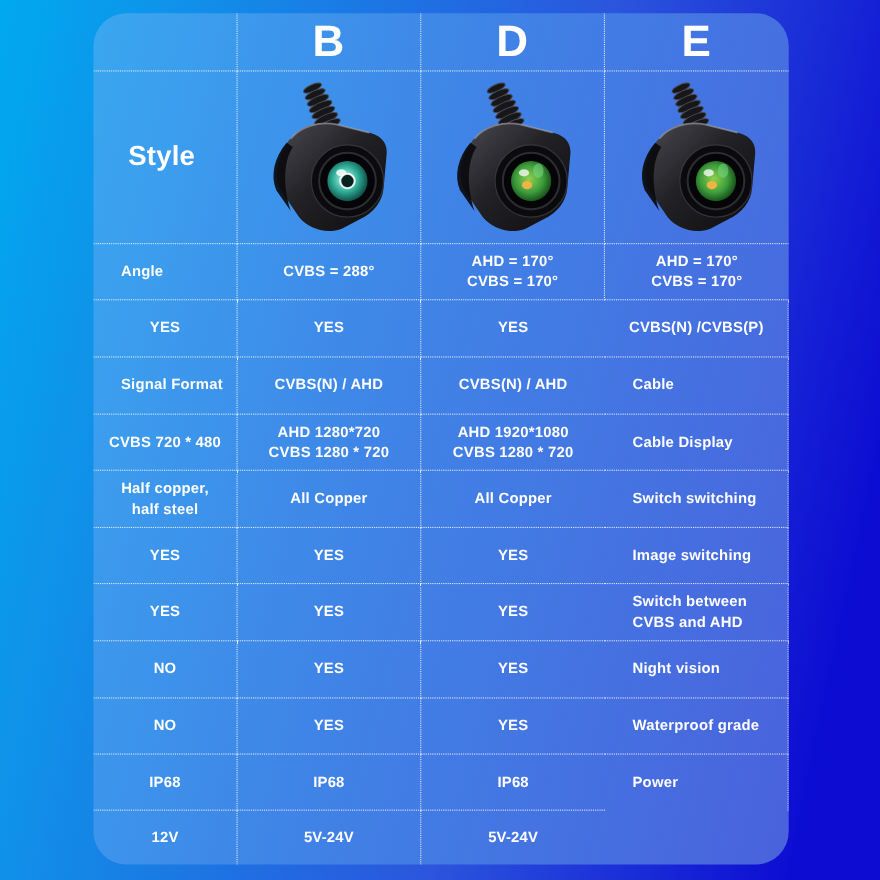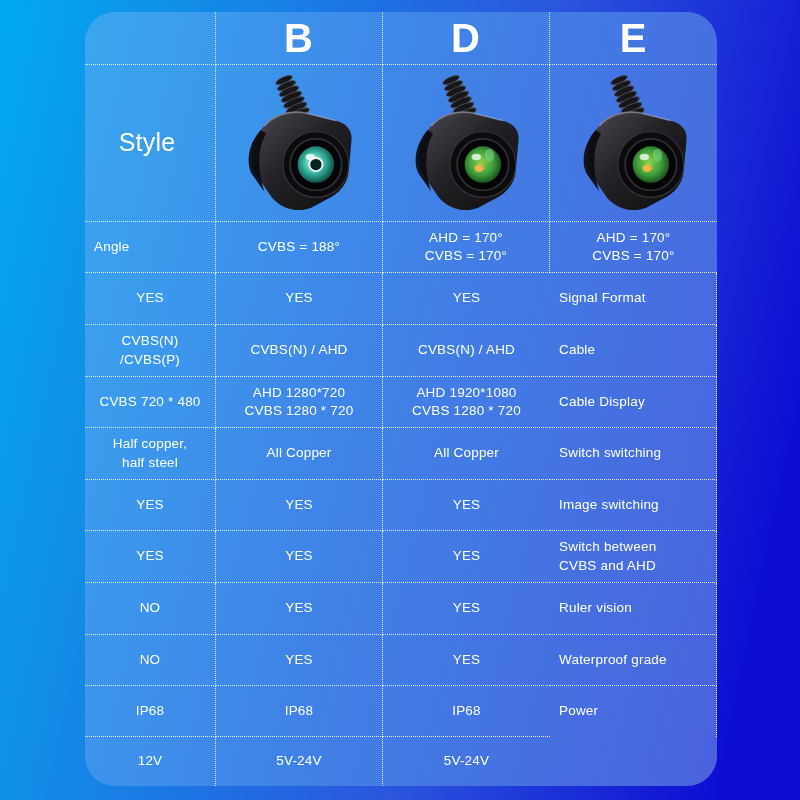--- a/index.html
+++ b/index.html
@@ -13,28 +13,28 @@
     border-radius:30px;overflow:hidden;
     background:linear-gradient(104deg,#3aa7f0 0%,#3f85e7 42%,#4a62dc 100%);
     display:grid;
     grid-template-columns:131px 167px 167px 167px;
     grid-template-rows:53px 157px 51px 52px 52px 51px 52px 51px 52px 52px 51px 51px 1fr;
     color:#ffffff;
   }
   .cell{
     display:flex;align-items:center;justify-content:center;
     text-align:center;white-space:pre-line;
-    font-size:13.5px;font-weight:400;line-height:1.35;letter-spacing:.2px;
+    font-size:13.5px;font-weight:700;line-height:1.35;letter-spacing:.2px;
     border-right:1px dotted rgba(255,255,255,.85);
     border-bottom:1px dotted rgba(255,255,255,.85);
     padding:2px 6px;box-sizing:border-box;
   }
   .cell.lastcol{border-right:none;}
   .cell.lastrow{border-bottom:none;}
-  .lab{justify-content:flex-start;text-align:left;padding-left:9px;}
+  .lab{justify-content:flex-start;text-align:left;padding-left:25px;}
   .colhead{font-size:40px;font-weight:700;letter-spacing:1px;}
   .style-lab{justify-content:center;text-align:center;font-size:25px;padding-left:0;}
   .camcell{padding:0;}
   .camera{width:152px;height:150px;display:block;}
 </style>
 </head>
 <body>
 
 <svg width="0" height="0" style="position:absolute" aria-hidden="true">
   <defs>
@@ -112,32 +112,32 @@
     <svg class="camera" viewBox="0 0 150 160">
       <use href="#cam-base"></use>
       <circle cx="93" cy="103" r="19.5" fill="url(#gIrisGreen)"></circle>
       <ellipse cx="100" cy="93" rx="5" ry="7" fill="#7fe08a" opacity="0.5"></ellipse>
       <ellipse cx="89" cy="107" rx="5" ry="4" fill="#f4b347" opacity="0.95"></ellipse>
       <ellipse cx="86" cy="95" rx="5" ry="3.5" fill="#ffffff" opacity="0.75"></ellipse>
     </svg>
   </div>
 
   <div class="cell lab">Angle</div>
-  <div class="cell">CVBS = 188°</div>
+  <div class="cell">CVBS = 288°</div>
   <div class="cell">AHD = 170°
 CVBS = 170°</div>
   <div class="cell lastcol">AHD = 170°
 CVBS = 170°</div>
 
   <div class="cell">YES</div>
   <div class="cell">YES</div>
   <div class="cell lastcol">YES</div>
 
+  <div class="cell">CVBS(N) /CVBS(P)</div>
   <div class="cell lab">Signal Format</div>
-  <div class="cell">CVBS(N) /CVBS(P)</div>
   <div class="cell">CVBS(N) / AHD</div>
   <div class="cell lastcol">CVBS(N) / AHD</div>
 
   <div class="cell lab">Cable</div>
   <div class="cell">CVBS 720 * 480</div>
   <div class="cell">AHD 1280*720
 CVBS 1280 * 720</div>
   <div class="cell lastcol">AHD 1920*1080
 CVBS 1280 * 720</div>
 
@@ -156,21 +156,21 @@
   <div class="cell">YES</div>
   <div class="cell">YES</div>
   <div class="cell lastcol">YES</div>
 
   <div class="cell lab">Switch between
 CVBS and AHD</div>
   <div class="cell">NO</div>
   <div class="cell">YES</div>
   <div class="cell lastcol">YES</div>
 
-  <div class="cell lab">Ruler vision</div>
+  <div class="cell lab">Night vision</div>
   <div class="cell">NO</div>
   <div class="cell">YES</div>
   <div class="cell lastcol">YES</div>
 
   <div class="cell lab">Waterproof grade</div>
   <div class="cell">IP68</div>
   <div class="cell">IP68</div>
   <div class="cell lastcol">IP68</div>
 
   <div class="cell lab lastrow">Power</div>

